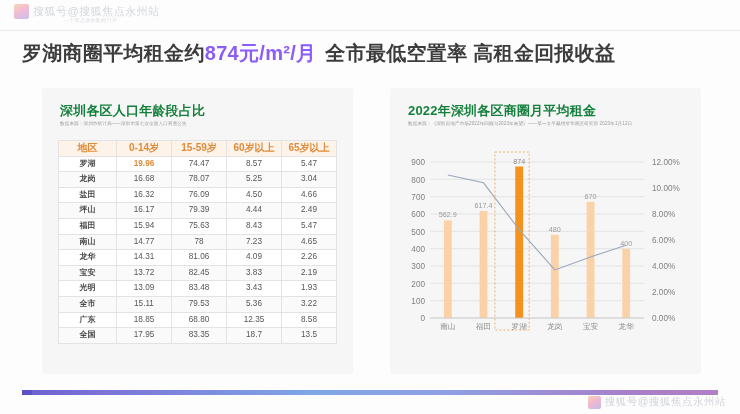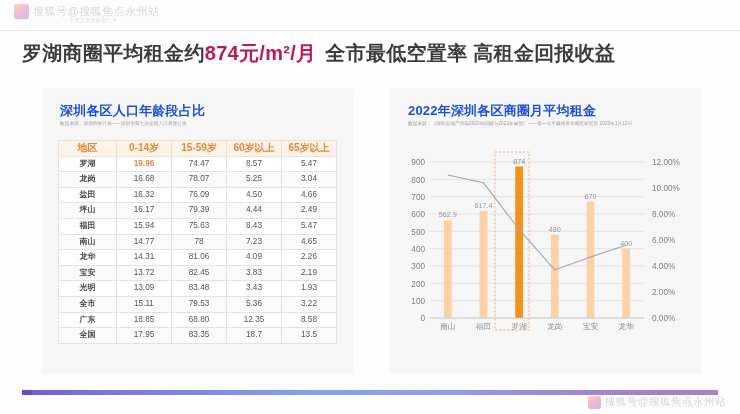--- a/index.html
+++ b/index.html
@@ -29,39 +29,39 @@
     position:absolute;left:64px;top:17px;font-size:5px;color:#b9bdc7;opacity:.5;
     letter-spacing:.3px;
   }
 
   
   .headline{
     position:absolute;left:22px;top:40px;
     font-size:20px;font-weight:bold;color:#3c3c3c;
     white-space:nowrap;letter-spacing:.3px;
   }
-  .headline .hl-num{color:#be185d;}
+  .headline .hl-num{color:#8b5cf6;}
   .headline .hl-rest{margin-left:9px;}
   .hl-rule{
     position:absolute;left:0;top:30px;width:740px;height:1px;
     background:#e9e9ec;
   }
 
   
   .panel{
     position:absolute;
     background:#f6f6f7;
     border-radius:3px;
   }
   #panel-left{left:42px;top:88px;width:311px;height:286px;}
   #panel-right{left:390px;top:88px;width:311px;height:286px;}
 
   .panel-title{
     position:absolute;left:18px;top:14px;
-    font-size:13px;font-weight:bold;color:#1d4ed8;
+    font-size:13px;font-weight:bold;color:#15803d;
     letter-spacing:.2px;white-space:nowrap;
   }
   .panel-source{
     position:absolute;left:18px;top:32px;width:285px;
     font-size:4.6px;color:#9b9b9b;line-height:1.65;
     letter-spacing:.1px;
   }
 
   
   .tbl{

